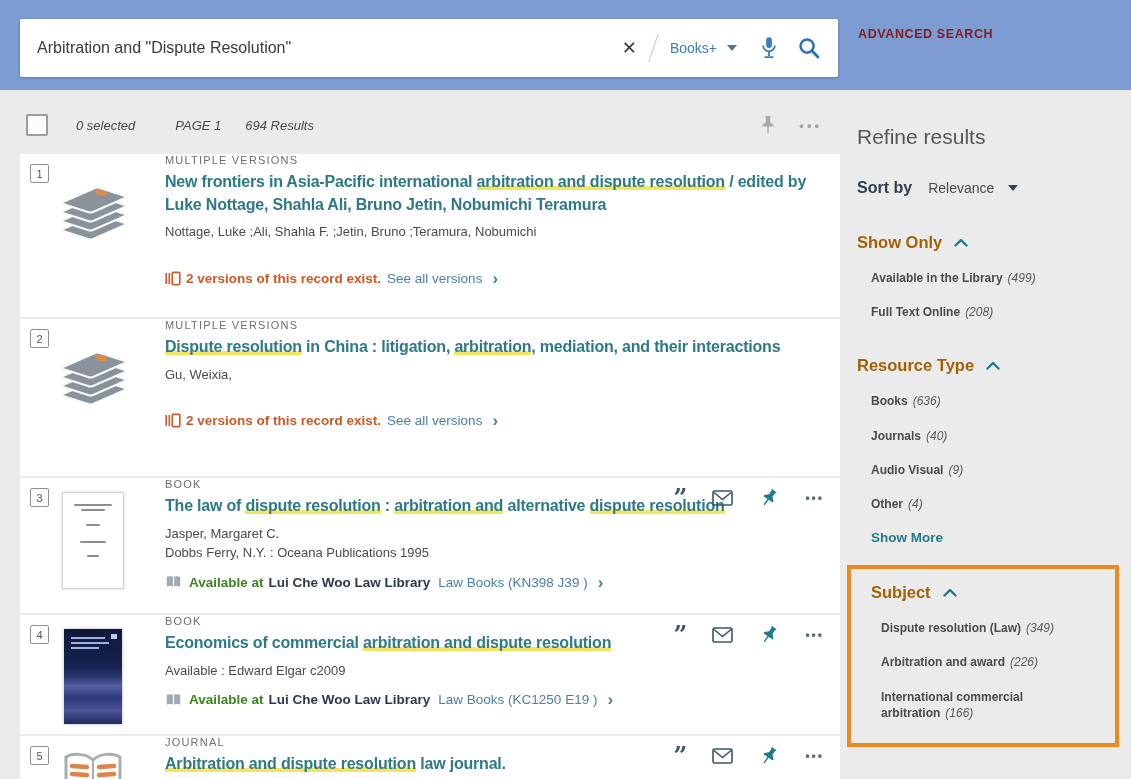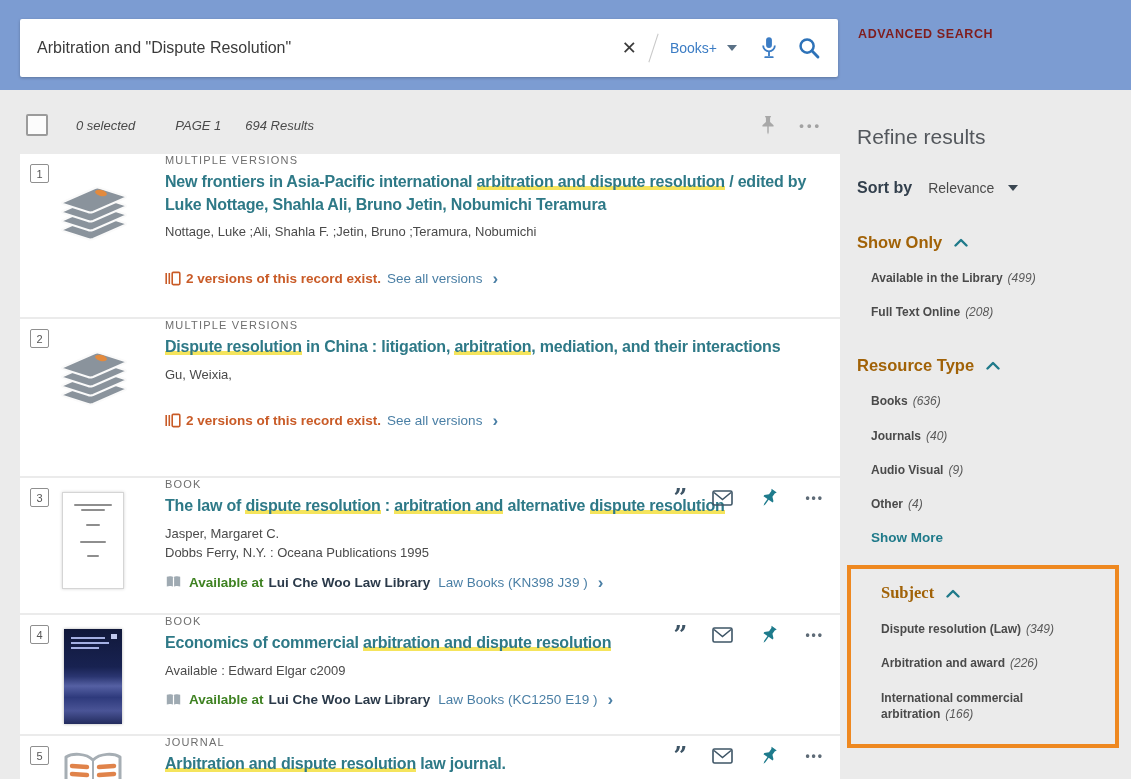--- a/index.html
+++ b/index.html
@@ -81,21 +81,21 @@
   .sort-label{font-size:16px;font-weight:bold;color:#323F4C;}
   .sort-value{margin-left:16px;font-size:14px;color:#4A4A4A;}
   .sec-head{display:flex;align-items:center;margin:36px 0 0 12px;cursor:pointer;}
   .sec-title{font-size:16.5px;font-weight:bold;color:#a16207;}
   .sec-chev{margin-left:12px;display:flex;}
   .facet{margin:18px 0 0 26px;font-size:12px;line-height:1.35;max-width:236px;cursor:pointer;}
   .facet-label{font-weight:bold;color:#4A4A4A;}
   .facet-count{font-style:italic;color:#5A5A5A;margin-left:5px;font-weight:normal;}
   .show-more{margin:18px 0 0 26px;color:#1F7A8A;font-weight:bold;font-size:13.5px;cursor:pointer;}
   .hl-box{border:4px solid #EE8820;margin:20px 0 0 2px;width:272px;box-sizing:border-box;padding:0 6px 22px 8px;}
-  .hl-box .sec-head{margin-top:14px;margin-left:22px;font-family:Liberation Serif, serif;}
+  .hl-box .sec-head{margin-top:14px;margin-left:12px;}
   .hl-box .facet{margin-left:22px;}
 </style>
 </head>
 <body>
 
 <div class="banner">
   <div class="searchbox">
     <div class="query">Arbitration and "Dispute Resolution"</div>
     <span class="clear-x">✕</span>
     <span class="slash"></span>

